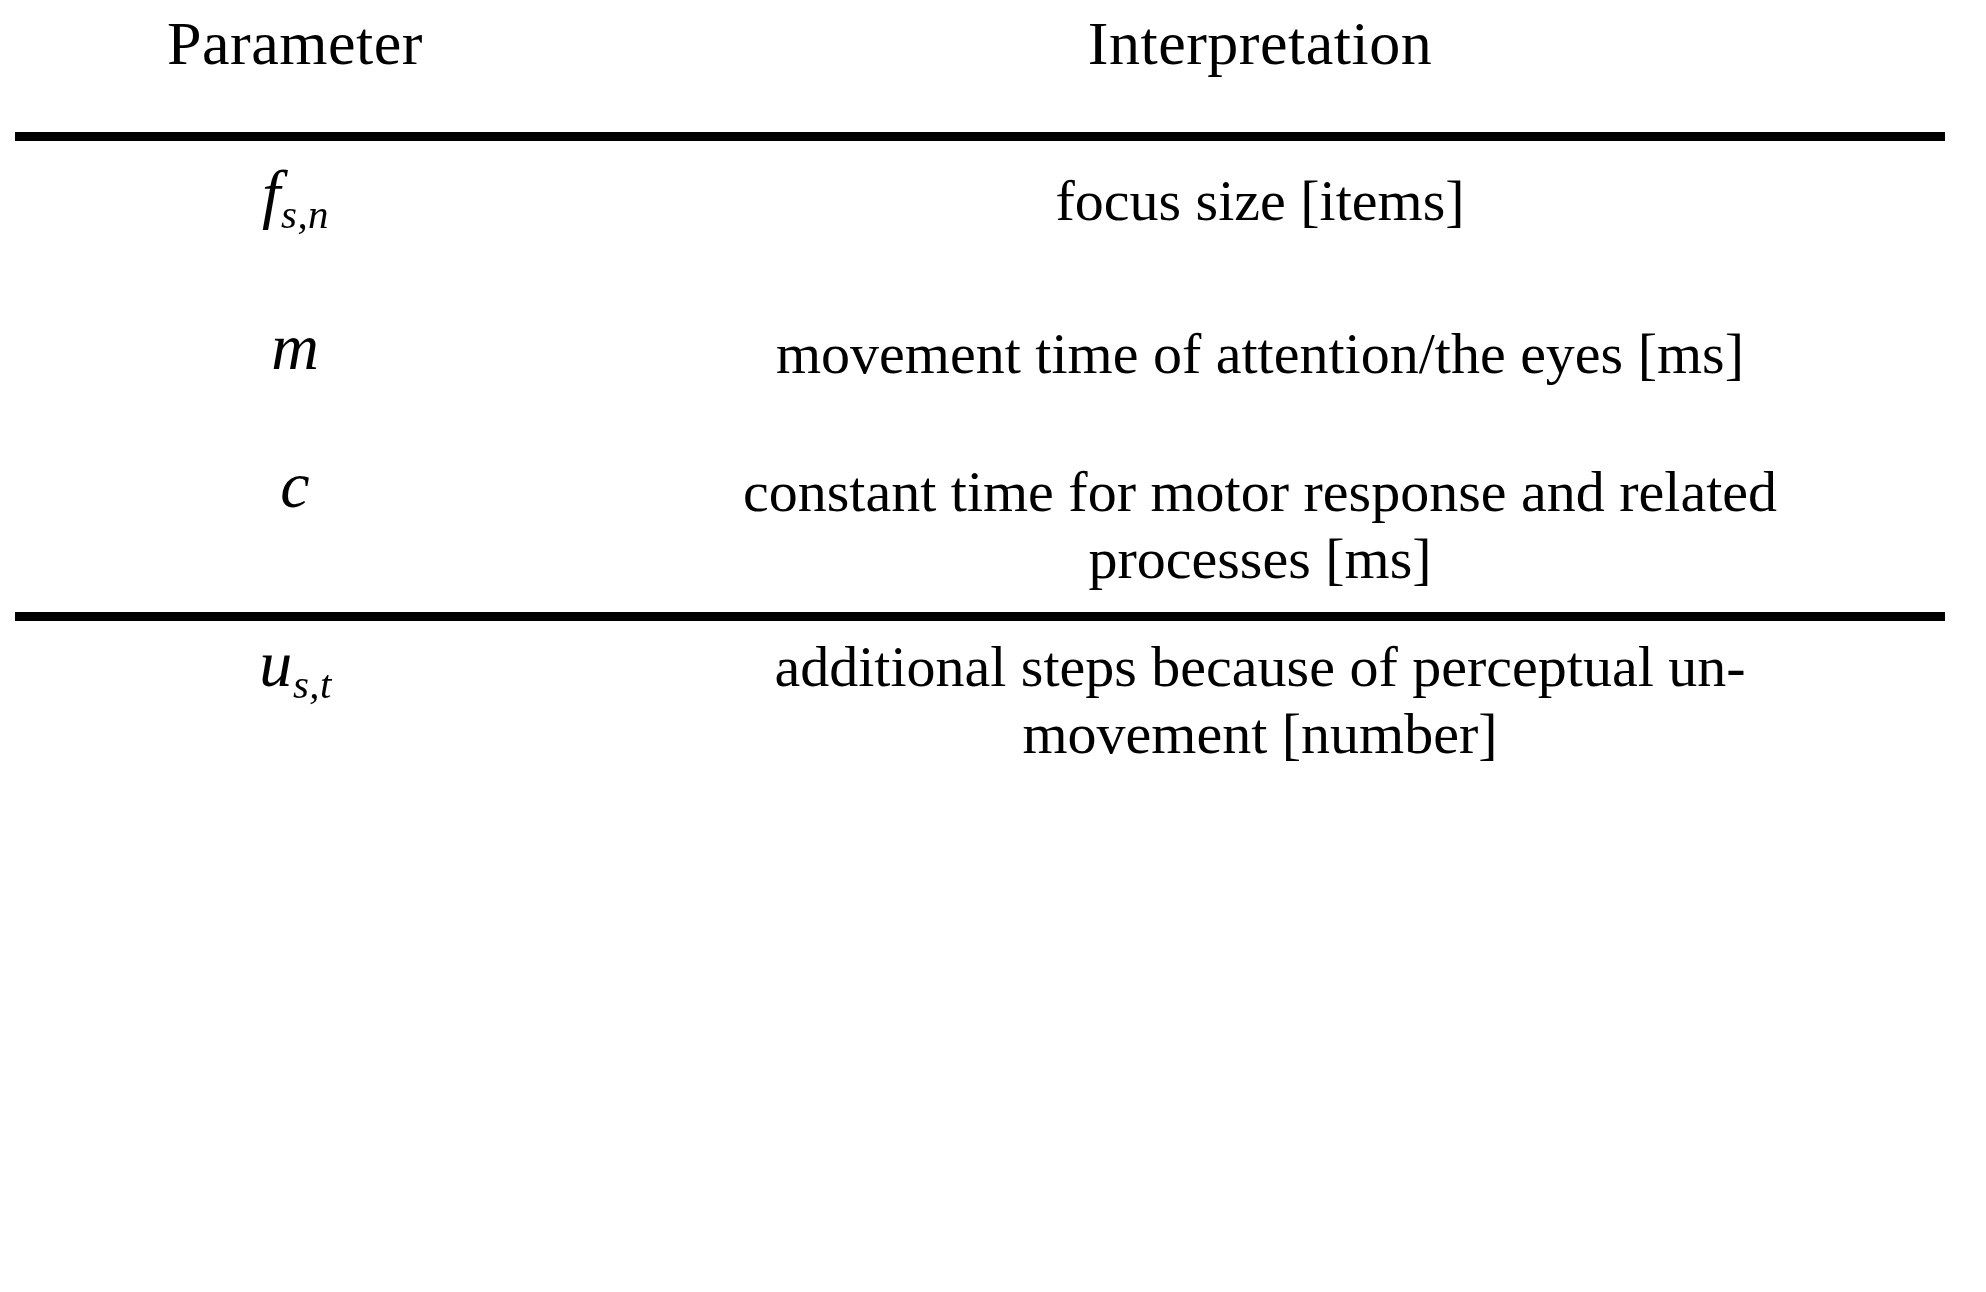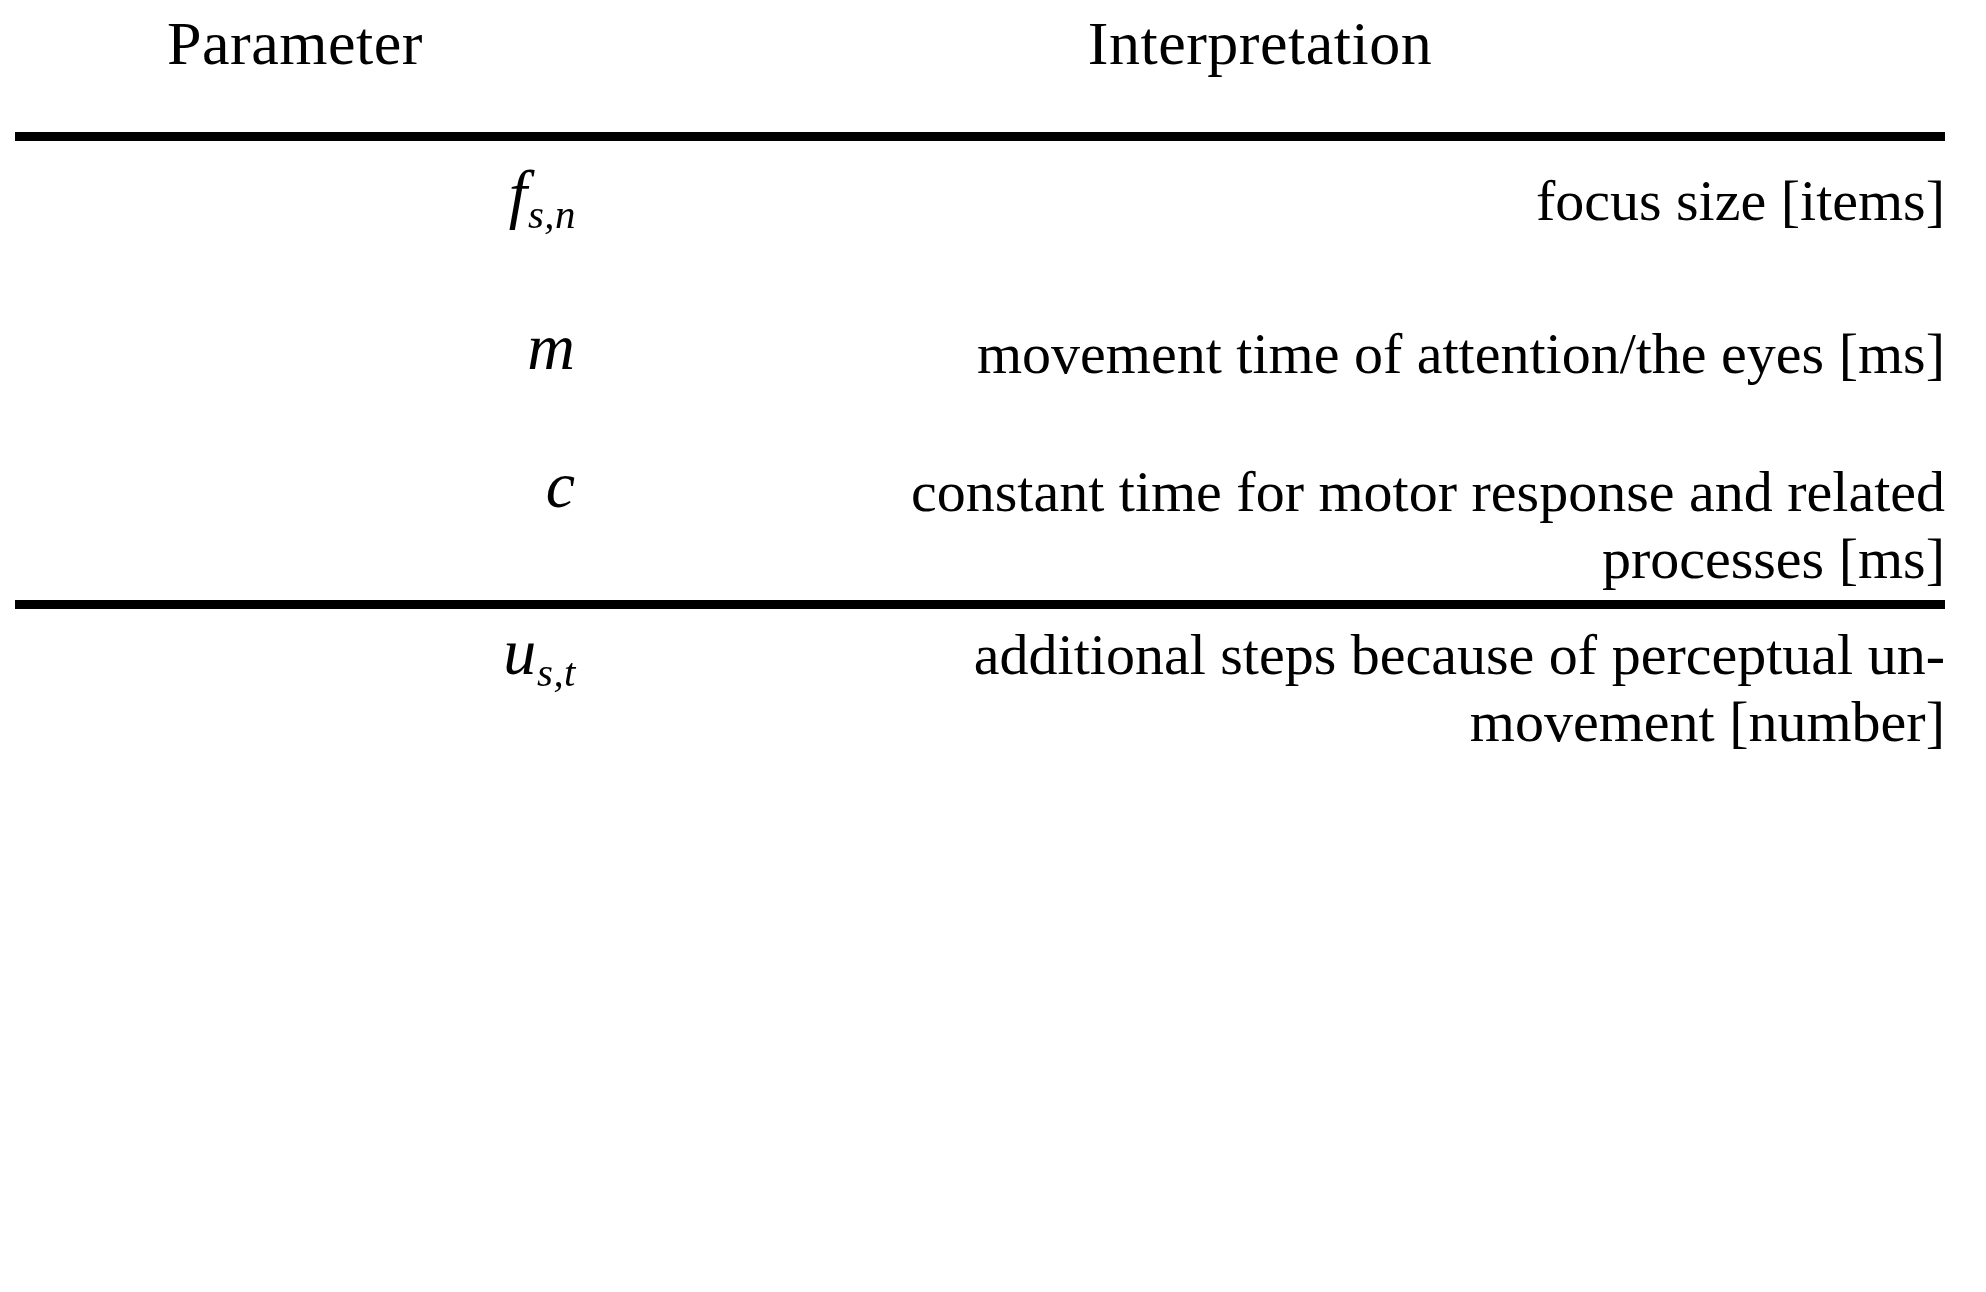--- a/index.html
+++ b/index.html
@@ -53,31 +53,31 @@
     background: #000000;
     width: 100%;
   }
 
   .body-row td {
     vertical-align: top;
     padding: 0;
   }
 
   .param-cell {
-    text-align: right;
+    text-align: center;
     font-size: 62px;
     line-height: 1.05;
     padding-top: 10px;
     padding-bottom: 10px;
     white-space: nowrap;
     margin-top: 40px;
   }
 
   .interp-cell {
-    text-align: right;
+    text-align: center;
     font-size: 58px;
     line-height: 1.16;
     padding-top: 16px;
     padding-bottom: 10px;
     margin-top: 12px;
   }
 
   
   .mathvar {
     font-family: "Liberation Serif", "DejaVu Serif", serif;
@@ -102,21 +102,21 @@
   .row-gap-1 .param-cell { padding-top: 18px; }
   .row-gap-1 .interp-cell { padding-top: 26px; }
 
   .row-gap-2 .param-cell { padding-top: 78px; }
   .row-gap-2 .interp-cell { padding-top: 86px; }
 
   .row-gap-3 .param-cell { padding-top: 66px; }
   .row-gap-3 .interp-cell { padding-top: 74px; }
 
   .row-gap-4 .param-cell { padding-top: 62px; padding-bottom: 26px; }
-  .row-gap-4 .interp-cell { padding-top: 70px; padding-bottom: 8px; }
+  .row-gap-4 .interp-cell { padding-top: 70px; padding-bottom: 20px; }
 
   .row-gap-5 .param-cell { padding-top: 8px; }
   .row-gap-5 .interp-cell { padding-top: 12px; }
 
   .row-gap-6 .param-cell { padding-top: 26px; }
   .row-gap-6 .interp-cell { padding-top: 30px; }
 
   .line { display: block; }
 </style>
 </head>

